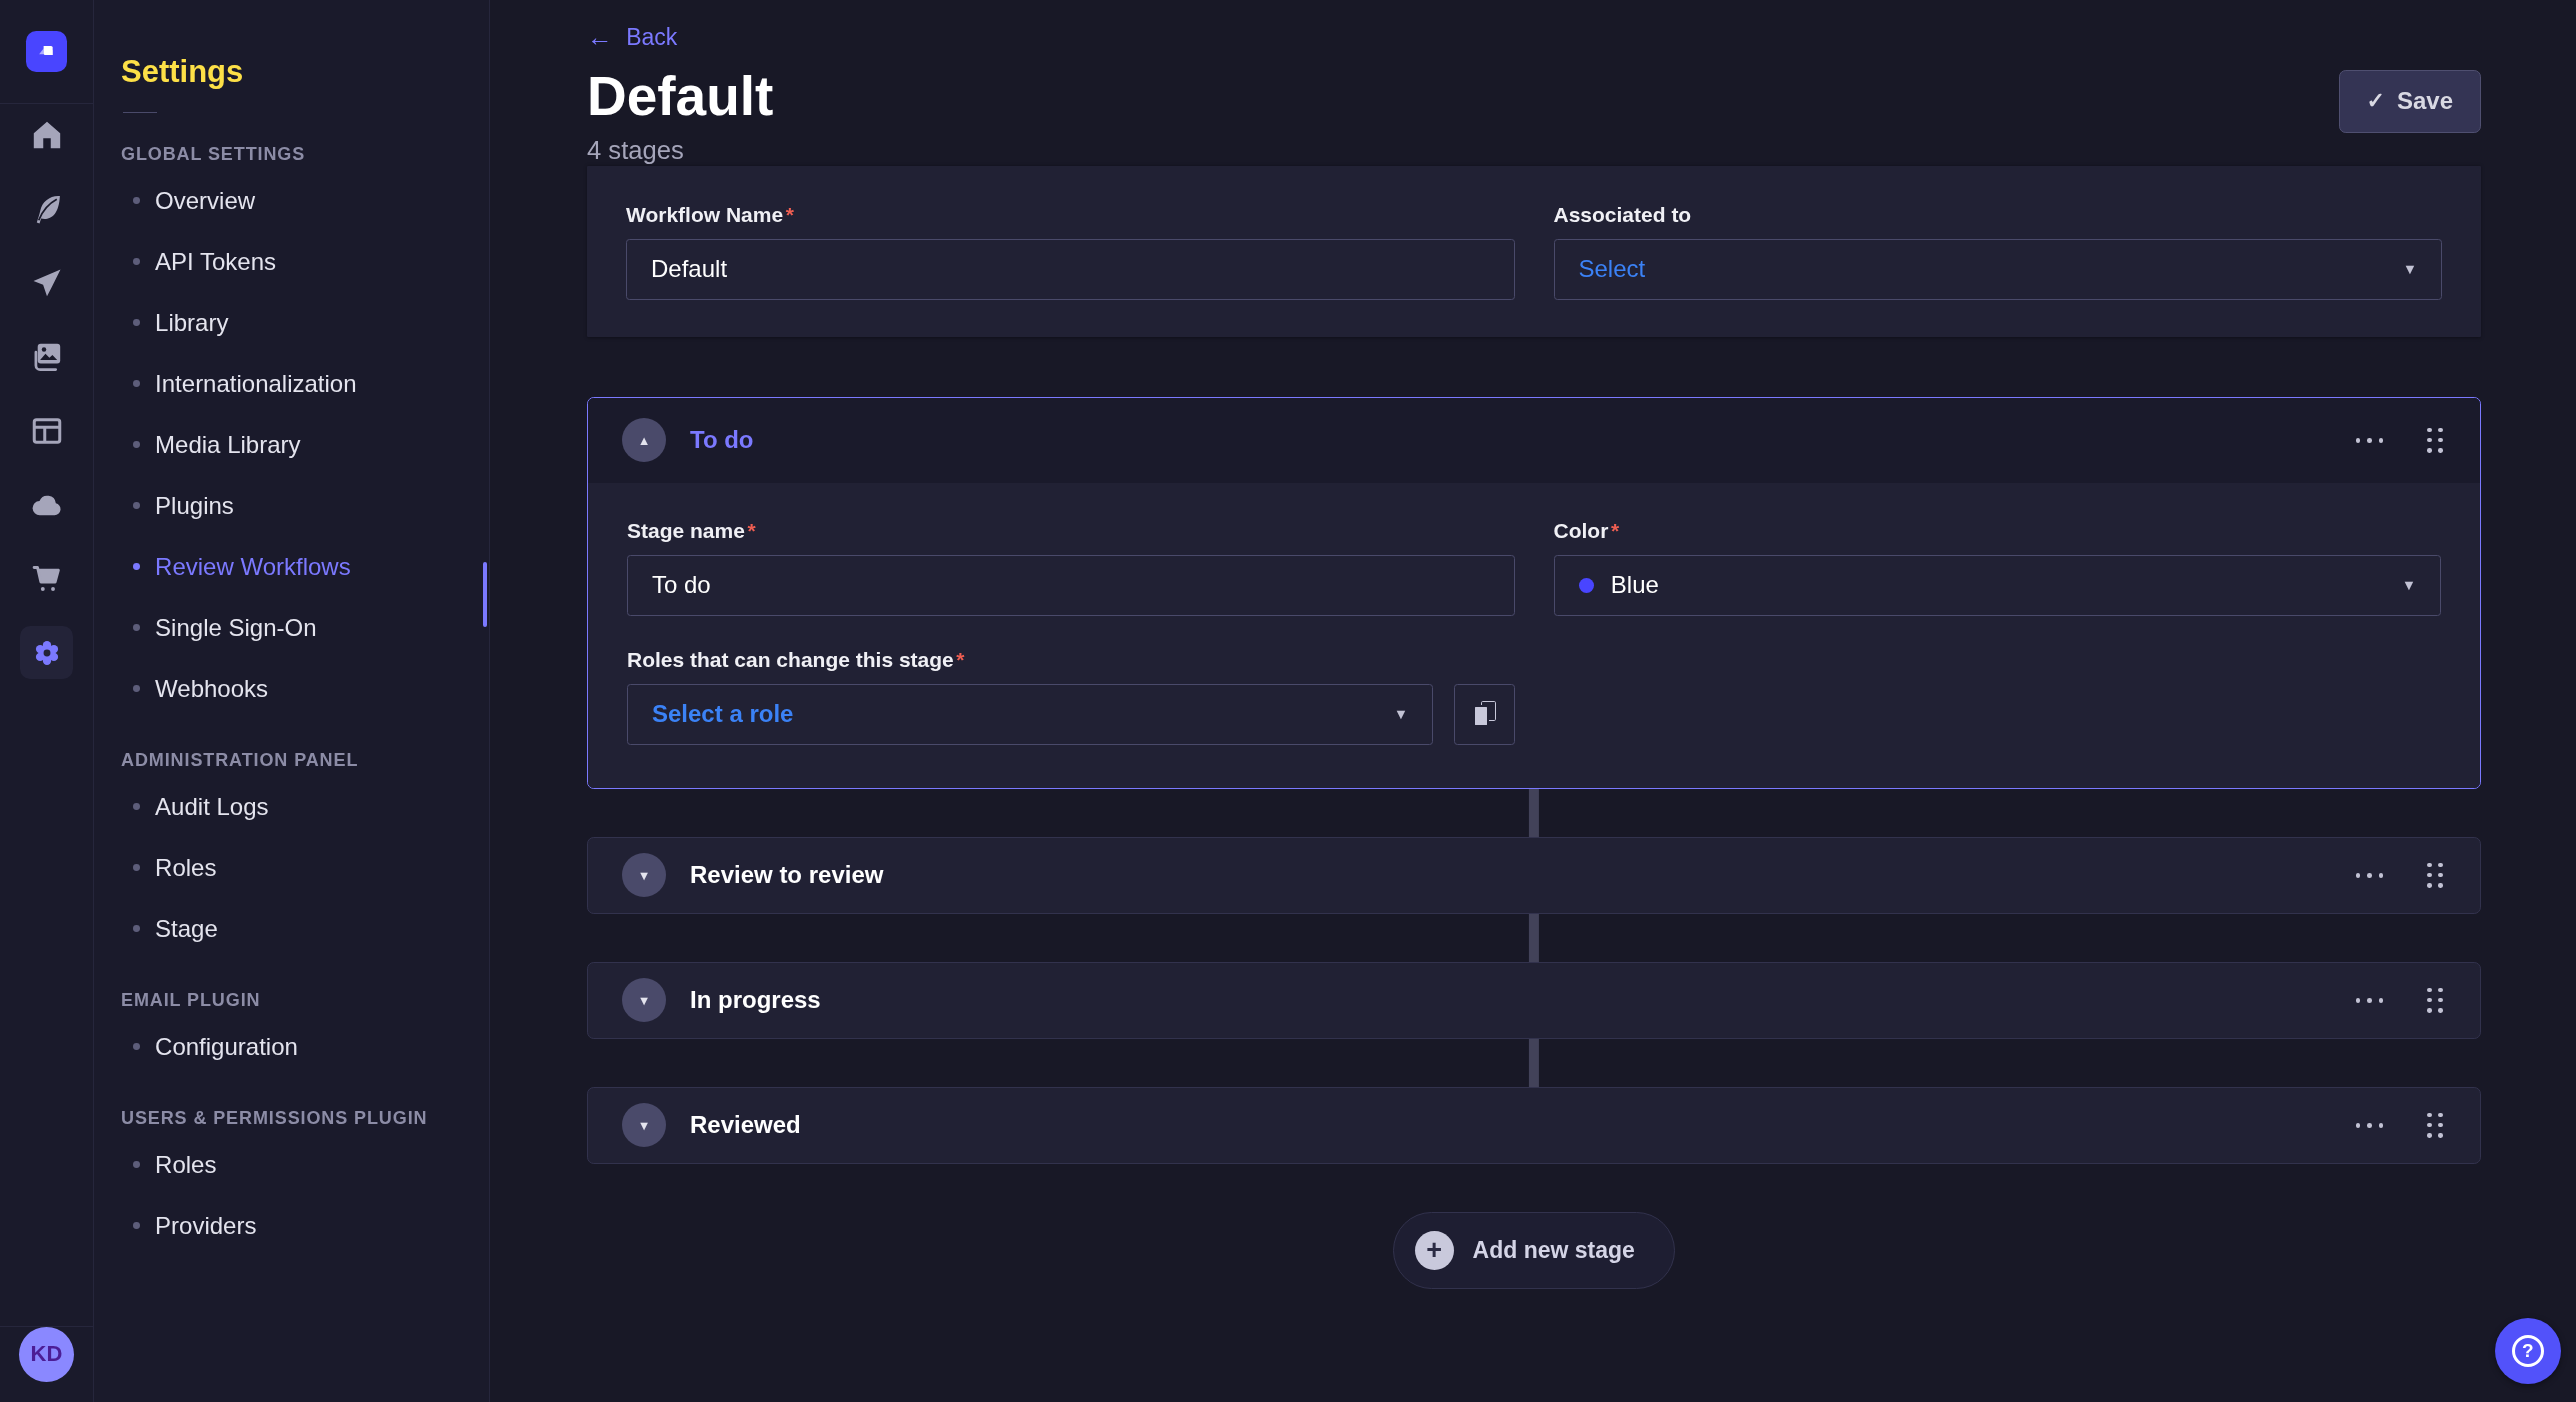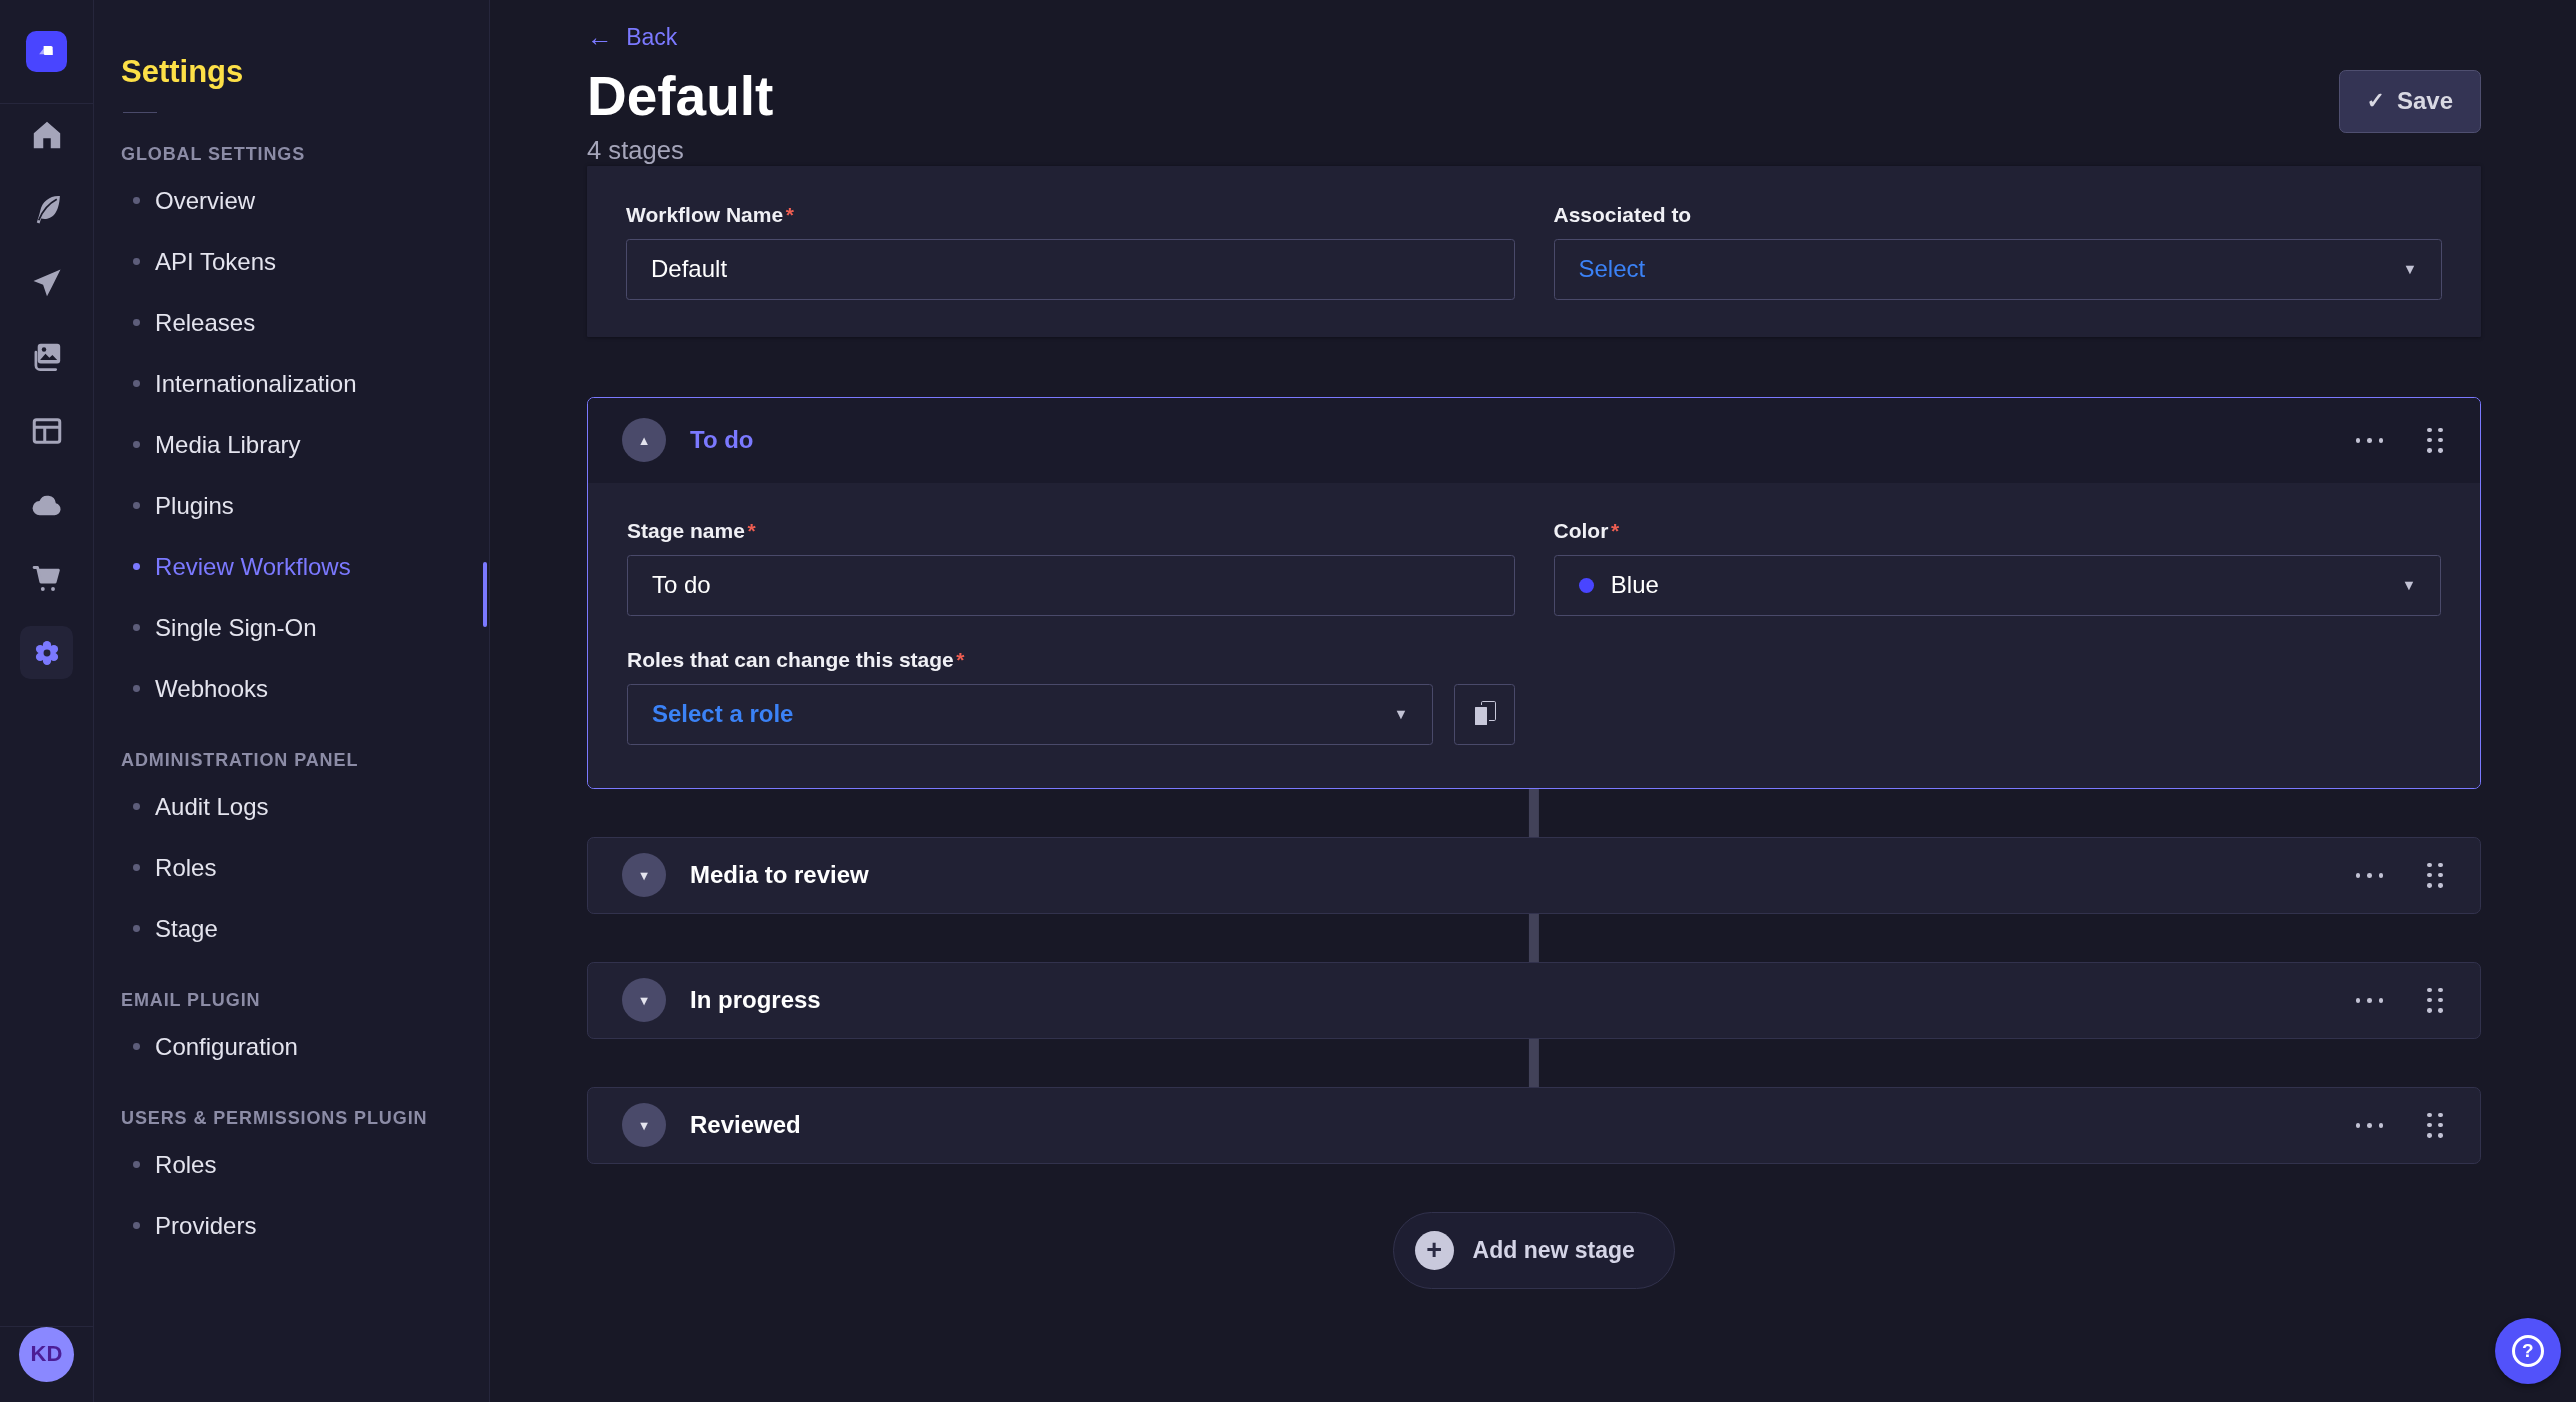--- a/index.html
+++ b/index.html
@@ -254,21 +254,21 @@
     <li class="sb-item">
         <span class="bullet"></span>
         <span>Overview</span>
       </li>
     <li class="sb-item">
         <span class="bullet"></span>
         <span>API Tokens</span>
       </li>
     <li class="sb-item">
         <span class="bullet"></span>
-        <span>Releases</span>
+        <span>Library</span>
       </li>
     <li class="sb-item">
         <span class="bullet"></span>
         <span>Internationalization</span>
       </li>
     <li class="sb-item">
         <span class="bullet"></span>
         <span>Media Library</span>
       </li>
     <li class="sb-item">
@@ -432,21 +432,21 @@
             </button>
           </div>
         </div>
       </div>
     </div>
 
     <div class="stage-row">
       <span class="chev">
           <span>▼</span>
         </span>
-      <span class="stage-title">Media to review</span>
+      <span class="stage-title">Review to review</span>
       <span class="head-actions">
         <span class="dots3">
             <i></i>
             <i></i>
             <i></i>
           </span>
         <span class="drag6">
             <i></i>
             <i></i>
             <i></i>

